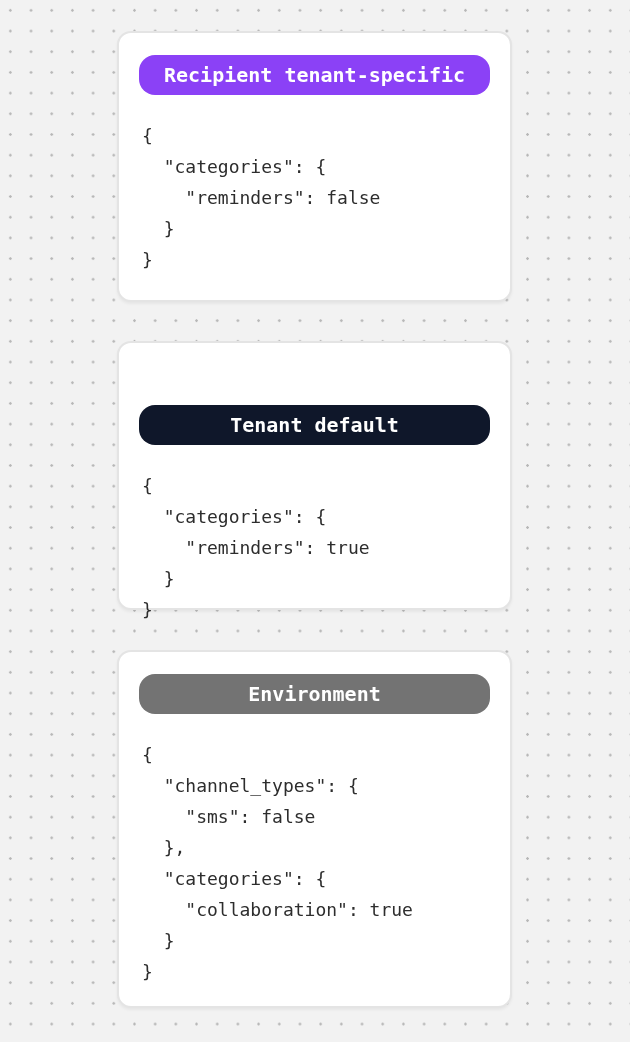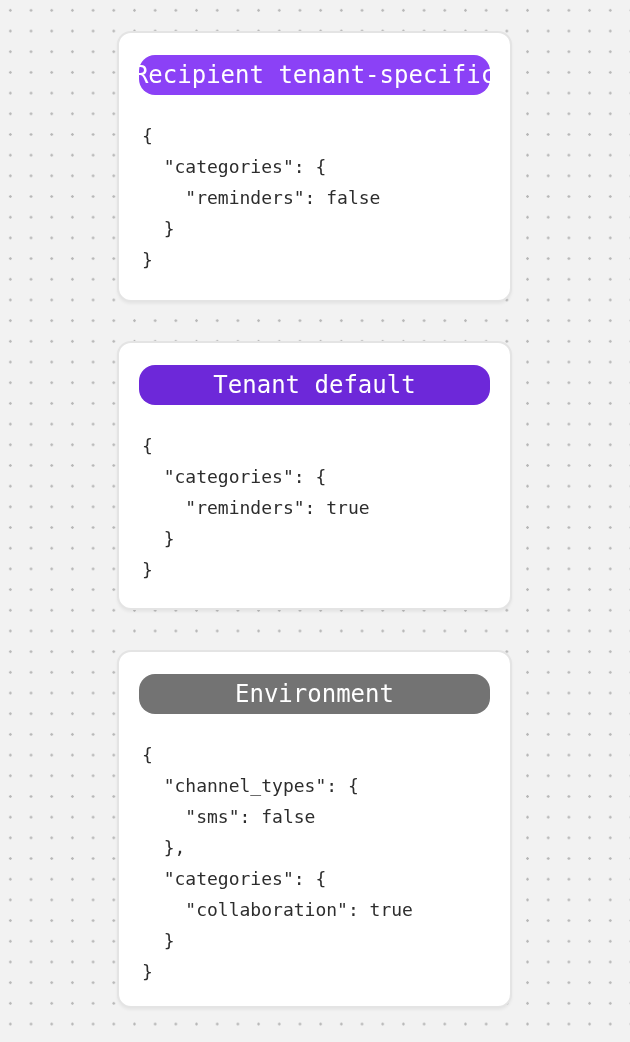--- a/index.html
+++ b/index.html
@@ -37,23 +37,24 @@
   .card-3 { top: 650px; height: 358px; }
 
   .badge {
     width: 100%;
     height: 40px;
     border-radius: 16px;
     display: flex;
     align-items: center;
     justify-content: center;
     color: #ffffff;
-    font-size: 24px;
+    font-size: 20px;
     letter-spacing: 0;
     white-space: nowrap;
+    font-weight: bold;
   }
 
   .code {
     margin-top: 25px;
     margin-left: 3px;
     font-family: "DejaVu Sans Mono", "Liberation Mono", monospace;
     font-size: 18px;
     line-height: 31px;
     color: #2d2d2d;
     white-space: pre;
@@ -67,21 +68,21 @@
   <div class="card card-1">
     <div class="badge" style="background-color: rgb(139, 65, 246);">Recipient tenant-specific</div>
     <div class="code">{
   "categories": {
     "reminders": false
   }
 }</div>
   </div>
 
   <div class="card card-2">
-    <div class="badge" style="background-color: #6d28d9;">Tenant default</div>
+    <div class="badge" style="background-color: #0f172a; margin-top: 40px;">Tenant default</div>
     <div class="code">{
   "categories": {
     "reminders": true
   }
 }</div>
   </div>
 
   <div class="card card-3">
     <div class="badge" style="background-color: #737373;">Environment</div>
     <div class="code">{

